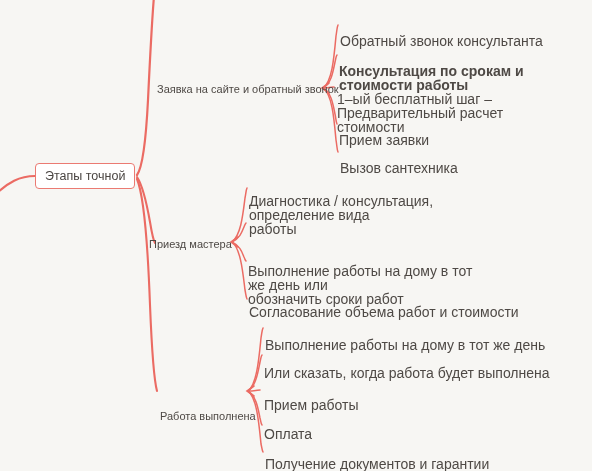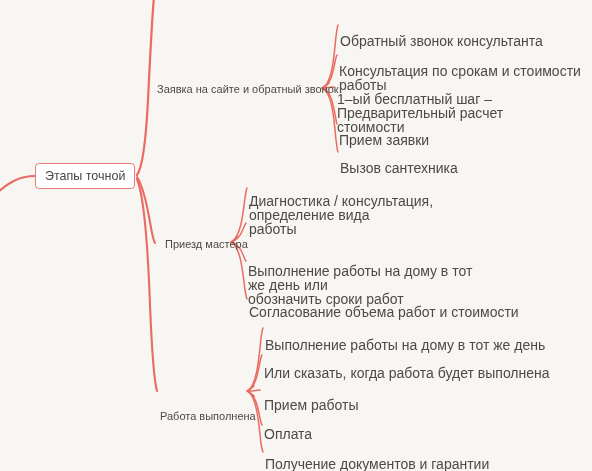--- a/index.html
+++ b/index.html
@@ -98,32 +98,32 @@
   </svg>
 
   <div class="root-node" style="left:35px; top:163px;">
     <span>Этапы точной</span>
   </div>
 
   <div class="node branch-node" style="left:157px; top:82px;">
     <span>Заявка на сайте и обратный звонок</span>
   </div>
 
-  <div class="node branch-node" style="left:165px; top:237px;">
+  <div class="node branch-node" style="left:149px; top:237px;">
     <span>Приезд мастера</span>
   </div>
 
   <div class="node branch-node" style="left:160px; top:385px;margin-top:24px;">
     <span>Работа выполнена</span>
   </div>
 
   <div class="node leaf-node" style="left:340px; top:20px;">
     <span>Обратный звонок консультанта</span>
   </div>
-  <div class="node leaf-node" style="left:339px; top:50px;">
+  <div class="node leaf-node" style="left:339px; top:50px;font-weight:bold;">
     <span>Консультация по срокам и стоимости работы</span>
   </div>
   <div class="node leaf-node two-line" style="left:337px; top:78px; width:238px;">
     <span>1–ый бесплатный шаг – Предварительный расчет
 стоимости</span>
   </div>
   <div class="node leaf-node" style="left:339px; top:119px;">
     <span>Прием заявки</span>
   </div>
   <div class="node leaf-node" style="left:340px; top:147px;">

